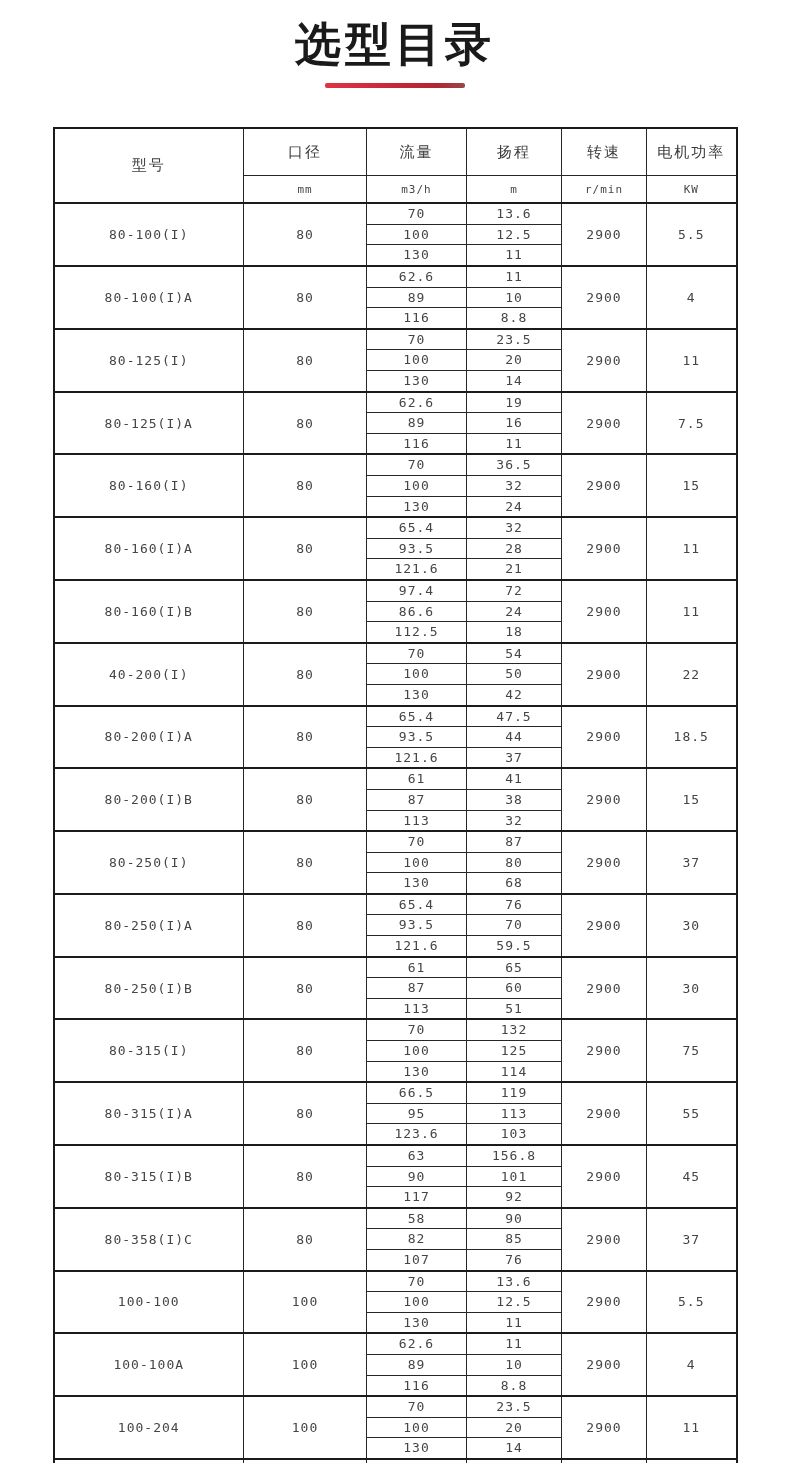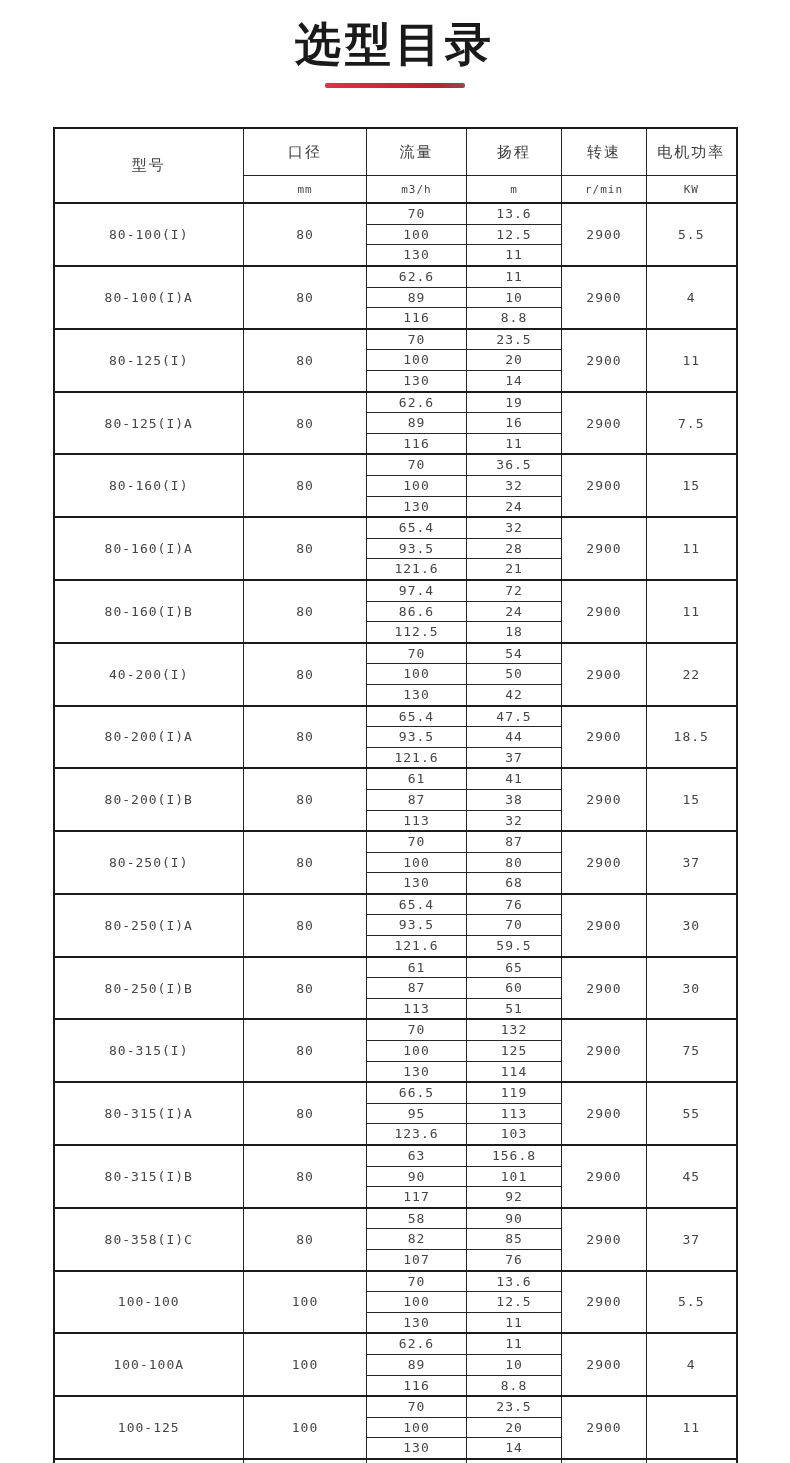--- a/index.html
+++ b/index.html
@@ -425,21 +425,21 @@
         </td>
         <td class="subcol">
           <div class="sub">11</div>
           <div class="sub">10</div>
           <div class="sub">8.8</div>
         </td>
         <td>2900</td>
         <td>4</td>
       </tr>
       <tr class="model-row">
-        <td>100-125</td>
+        <td>100-204</td>
         <td>100</td>
         <td class="subcol">
           <div class="sub">70</div>
           <div class="sub">100</div>
           <div class="sub">130</div>
         </td>
         <td class="subcol">
           <div class="sub">23.5</div>
           <div class="sub">20</div>
           <div class="sub">14</div>

